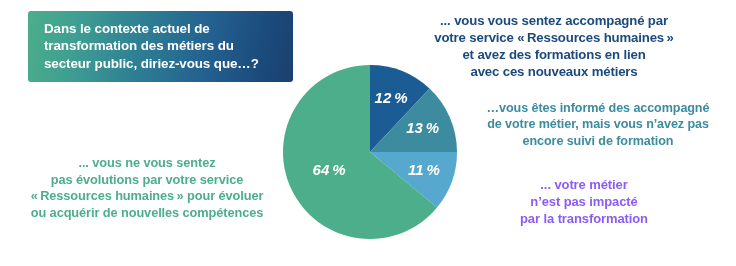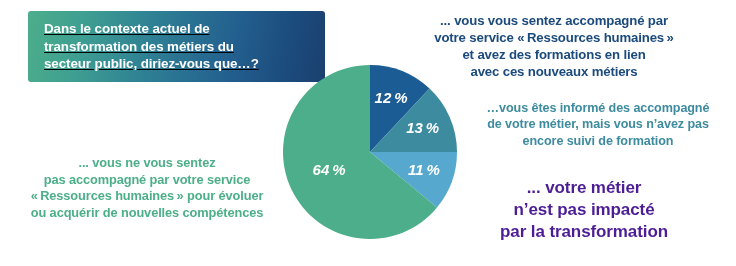--- a/index.html
+++ b/index.html
@@ -19,29 +19,28 @@
     position: relative;
     width: 736px;
     height: 266px;
   }
 
   
   .question-box {
     position: absolute;
     left: 28px;
     top: 11px;
-    width: 297px;
+    width: 265px;
     height: 71px;
     border-radius: 3px;
     background: linear-gradient(100deg, #4cae8a 0%, #3f9f92 18%, #2e7f94 42%, #23608f 68%, #1b4a7c 88%, #1b406e 100%);
     box-sizing: border-box;
     padding: 9px 14px 9px 16px;
     display: flex;
-    align-items: center;
-    text-decoration: underline;
+    align-items: flex-end;
   }
   .question-text {
     color: #ffffff;
     font-size: 13.4px;
     font-weight: bold;
     line-height: 1.33;
     letter-spacing: -0.1px;
     white-space: pre-line;
   }
 
@@ -87,22 +86,22 @@
     text-align: center;
     color: #3d8b9e;
     font-size: 12.6px;
     letter-spacing: -0.1px;
   }
   .callout-bottom-right {
     left: 478px;
     top: 177px;
     width: 212px;
     text-align: center;
-    color: #4c1d95;
-    font-size: 17px;
+    color: #8b5cf6;
+    font-size: 13px;
     letter-spacing: -0.1px;
   }
   .callout-left {
     left: 6px;
     top: 155px;
     width: 282px;
     text-align: center;
     color: #4cae8a;
     font-size: 12.8px;
     letter-spacing: -0.1px;
@@ -139,17 +138,17 @@
 
   <div class="callout callout-mid-right">…vous êtes informé des accompagné
 de votre métier, mais vous n’avez pas
 encore suivi de formation</div>
 
   <div class="callout callout-bottom-right">... votre métier
 n’est pas impacté
 par la transformation</div>
 
   <div class="callout callout-left">... vous ne vous sentez
-pas accompagné par votre service
+pas évolutions par votre service
 « Ressources humaines » pour évoluer
 ou acquérir de nouvelles compétences</div>
 
 </div>
 
 </body></html>

